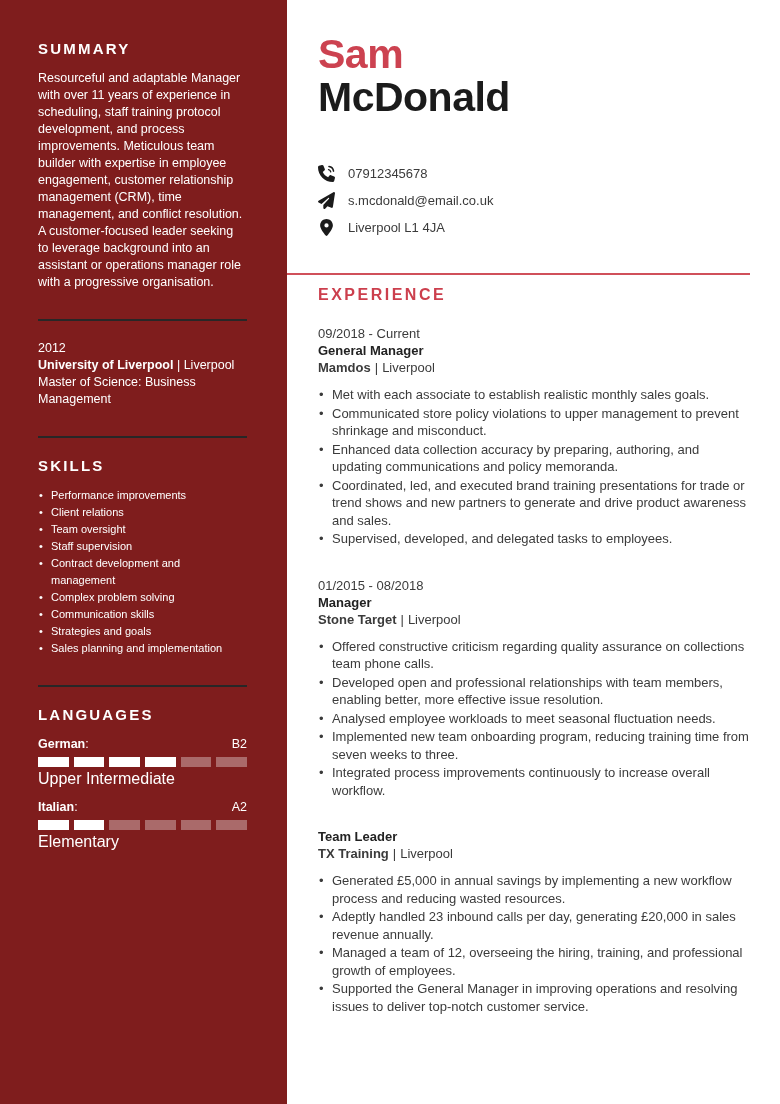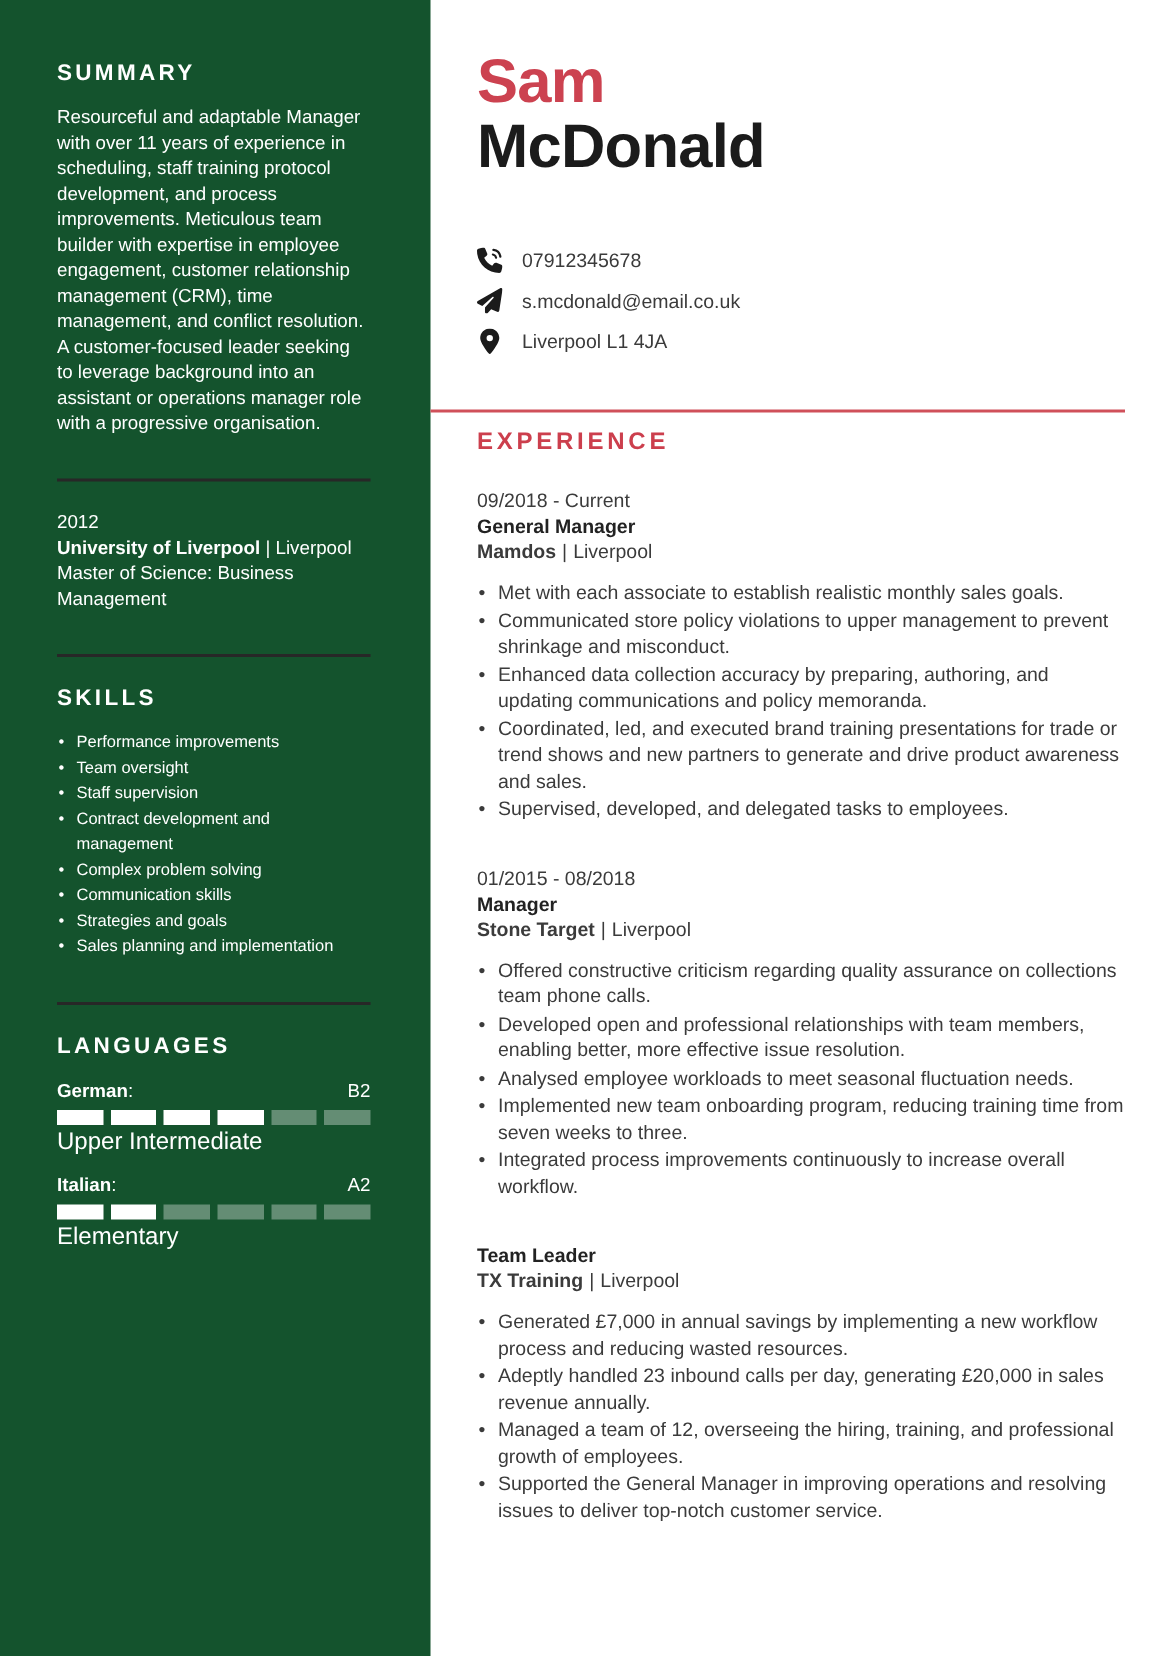--- a/index.html
+++ b/index.html
@@ -8,21 +8,21 @@
     width: 780px; height: 1104px;
     background: #ffffff;
     font-family: "Liberation Sans", sans-serif;
     -webkit-font-smoothing: antialiased;
   }
   .page { position: relative; width: 780px; height: 1104px; display: flex; overflow: hidden; background: #fff; }
 
   
   .sidebar {
     width: 287px; min-width: 287px; height: 100%;
-    background: #14532d;
+    background: #7f1d1d;
     color: #ffffff;
     padding: 40px 40px 16px 38px;
   }
   .sb-h2 {
     margin: 0 0 13px 0;
     font-size: 15px; font-weight: bold; letter-spacing: 2.2px;
     color: #ffffff;
   }
   .sb-text { margin: 0; font-size: 12.5px; line-height: 17px; color: #ffffff; }
   .sb-div { border: none; border-top: 2px solid #272727; margin: 28px 0 19px 0; }
@@ -84,20 +84,21 @@
       <p><span class="b">University of Liverpool</span> <span>|</span> <span>Liverpool</span></p>
       <p>Master of Science: Business Management</p>
     </section>
 
     <hr class="sb-div">
 
     <section>
       <h2 class="sb-h2">SKILLS</h2>
       <ul class="skills-list">
         <li>Performance improvements</li>
+        <li>Client relations</li>
         <li>Team oversight</li>
         <li>Staff supervision</li>
         <li>Contract development and management</li>
         <li>Complex problem solving</li>
         <li>Communication skills</li>
         <li>Strategies and goals</li>
         <li>Sales planning and implementation</li>
       </ul>
     </section>
 
@@ -204,21 +205,21 @@
           <li>Analysed employee workloads to meet seasonal fluctuation needs.</li>
           <li>Implemented new team onboarding program, reducing training time from seven weeks to three.</li>
           <li>Integrated process improvements continuously to increase overall workflow.</li>
         </ul>
       </div>
 
       <div class="job">
         <div class="job-title">Team Leader</div>
         <div class="job-org"><span class="b">TX Training</span><span class="sep">|</span><span>Liverpool</span></div>
         <ul class="job-bullets">
-          <li>Generated £7,000 in annual savings by implementing a new workflow process and reducing wasted resources.</li>
+          <li>Generated £5,000 in annual savings by implementing a new workflow process and reducing wasted resources.</li>
           <li>Adeptly handled 23 inbound calls per day, generating £20,000 in sales revenue annually.</li>
           <li>Managed a team of 12, overseeing the hiring, training, and professional growth of employees.</li>
           <li>Supported the General Manager in improving operations and resolving issues to deliver top-notch customer service.</li>
         </ul>
       </div>
     </section>
   </main>
 </div>
 
 </body></html>

